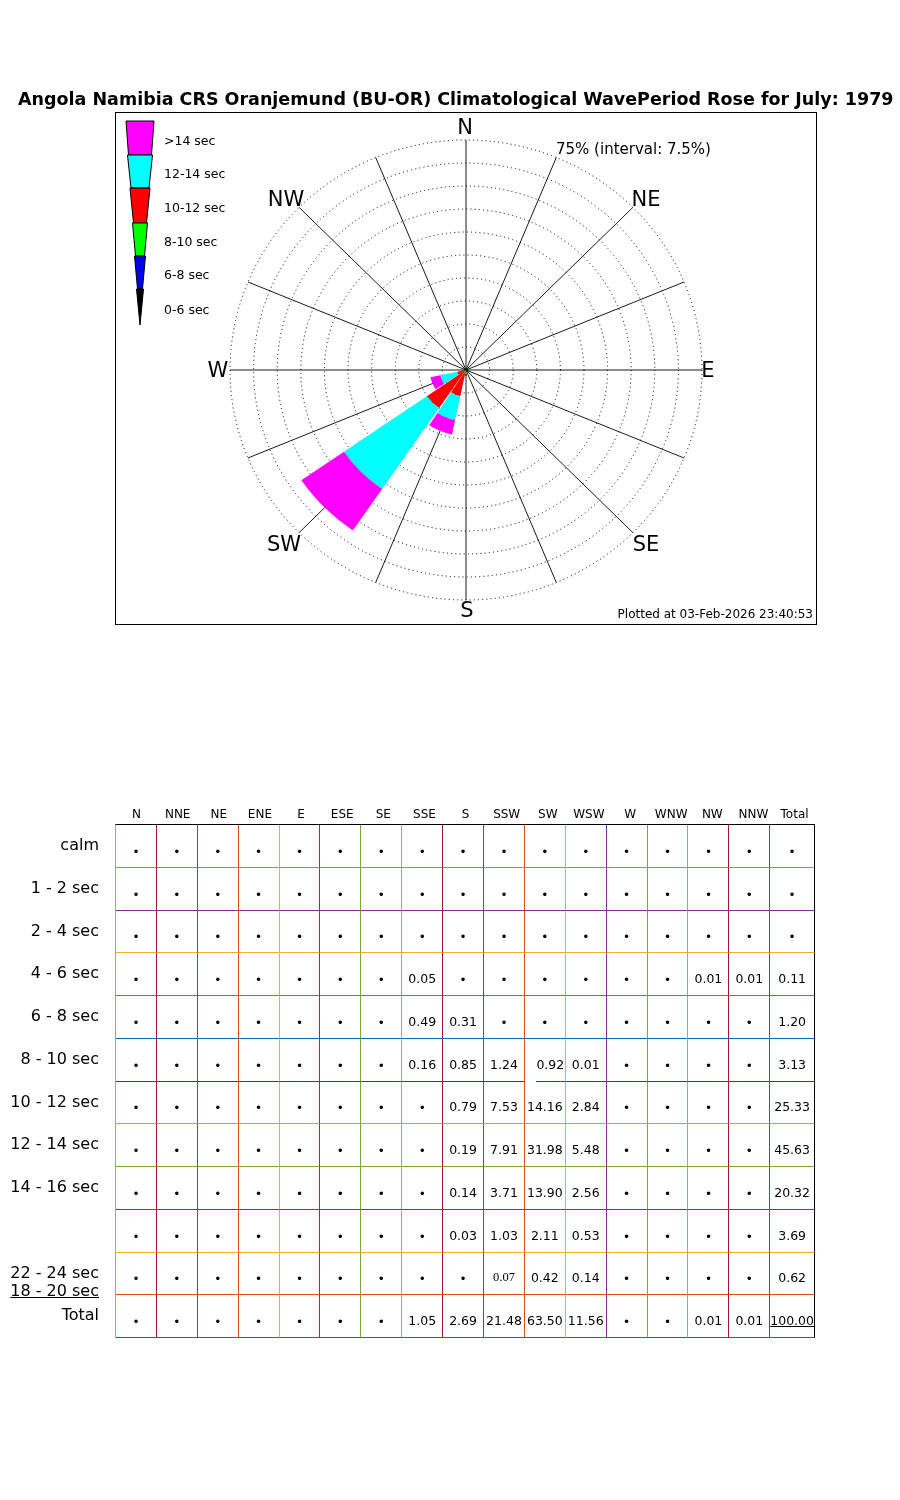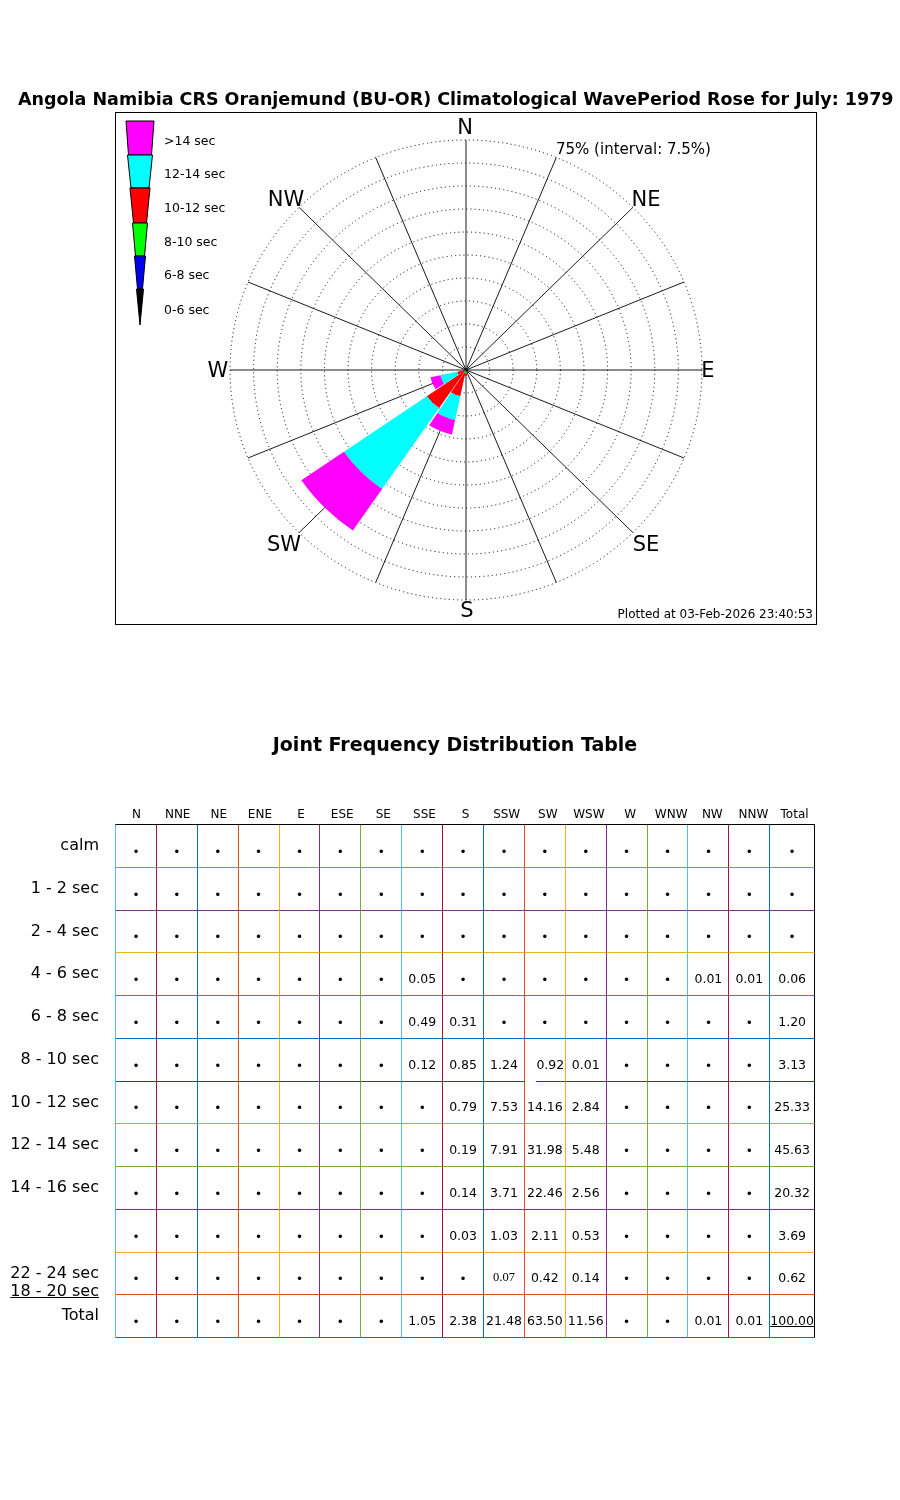--- a/index.html
+++ b/index.html
@@ -96,21 +96,20 @@
         <text x="48" y="94.5" font-size="12.5" text-anchor="start" dominant-baseline="central" fill="#000">10-12 sec</text>
         <polygon points="16.5,110 31.5,110 28.5,143 19.5,143" fill="#00FF00" stroke="#000" stroke-width="1"></polygon>
         <text x="48" y="128.5" font-size="12.5" text-anchor="start" dominant-baseline="central" fill="#000">8-10 sec</text>
         <polygon points="18.5,143 29.5,143 26.5,176 21.5,176" fill="#0000EE" stroke="#000" stroke-width="1"></polygon>
         <text x="48" y="161.5" font-size="12.5" text-anchor="start" dominant-baseline="central" fill="#000">6-8 sec</text>
         <polygon points="20.5,176 27.5,176 24,212 24,212" fill="#000000" stroke="#000" stroke-width="1"></polygon>
         <text x="48" y="196" font-size="12.5" text-anchor="start" dominant-baseline="central" fill="#000">0-6 sec</text>
         <text x="697" y="505" font-size="12" text-anchor="end" fill="#000">Plotted at 03-Feb-2026 23:40:53</text>
       </svg>
   </div>
-  <div class="section-title">Joint Frequency Distribution Table</div>
   <div class="tbl-headers" id="tbl-headers">
       <span>N</span>
       <span>NNE</span>
       <span>NE</span>
       <span>ENE</span>
       <span>E</span>
       <span>ESE</span>
       <span>SE</span>
       <span>SSE</span>
       <span>S</span>
@@ -312,21 +311,21 @@
         <span class="dot">•</span>
       </div>
       <div class="tbl-cell" style="border-right: 1px solid rgb(119, 172, 48); border-bottom: 1px solid rgb(217, 83, 25);">
         <span class="dot">•</span>
       </div>
       <div class="tbl-cell" style="border-right: 1px solid rgb(77, 190, 238); border-bottom: 1px solid rgb(217, 83, 25);">
         <span class="dot">•</span>
       </div>
       <div class="tbl-cell" style="border-right: 1px solid rgb(162, 20, 47); border-bottom: 1px solid rgb(217, 83, 25);">0.01</div>
       <div class="tbl-cell" style="border-right: 1px solid rgb(0, 114, 189); border-bottom: 1px solid rgb(217, 83, 25);">0.01</div>
-      <div class="tbl-cell" style="border-right: 1px solid rgb(0, 0, 0); border-bottom: 1px solid rgb(217, 83, 25);">0.06</div>
+      <div class="tbl-cell" style="border-right: 1px solid rgb(0, 0, 0); border-bottom: 1px solid rgb(217, 83, 25);">0.11</div>
       <div class="tbl-cell" style="border-right: 1px solid rgb(162, 20, 47); border-bottom: 1px solid rgb(0, 114, 189);">
         <span class="dot">•</span>
       </div>
       <div class="tbl-cell" style="border-right: 1px solid rgb(0, 114, 189); border-bottom: 1px solid rgb(0, 114, 189);">
         <span class="dot">•</span>
       </div>
       <div class="tbl-cell" style="border-right: 1px solid rgb(217, 83, 25); border-bottom: 1px solid rgb(0, 114, 189);">
         <span class="dot">•</span>
       </div>
       <div class="tbl-cell" style="border-right: 1px solid rgb(237, 177, 32); border-bottom: 1px solid rgb(0, 114, 189);">
@@ -379,21 +378,21 @@
       </div>
       <div class="tbl-cell" style="border-right: 1px solid rgb(126, 47, 142); border-bottom: 1px solid rgb(162, 20, 47);">
         <span class="dot">•</span>
       </div>
       <div class="tbl-cell" style="border-right: 1px solid rgb(119, 172, 48); border-bottom: 1px solid rgb(162, 20, 47);">
         <span class="dot">•</span>
       </div>
       <div class="tbl-cell" style="border-right: 1px solid rgb(77, 190, 238); border-bottom: 1px solid rgb(162, 20, 47);">
         <span class="dot">•</span>
       </div>
-      <div class="tbl-cell" style="border-right: 1px solid rgb(162, 20, 47); border-bottom: 1px solid rgb(162, 20, 47);">0.12</div>
+      <div class="tbl-cell" style="border-right: 1px solid rgb(162, 20, 47); border-bottom: 1px solid rgb(162, 20, 47);">0.16</div>
       <div class="tbl-cell" style="border-right: 1px solid rgb(0, 114, 189); border-bottom: 1px solid rgb(162, 20, 47);">0.85</div>
       <div class="tbl-cell" style="border-right: 1px solid rgb(217, 83, 25); border-bottom: 1px solid rgb(162, 20, 47);">1.24</div>
       <div class="tbl-cell" style="border-right: 1px solid rgb(237, 177, 32); border-bottom: 1px solid rgb(162, 20, 47); margin-left: 11px;">0.92</div>
       <div class="tbl-cell" style="border-right: 1px solid rgb(126, 47, 142); border-bottom: 1px solid rgb(162, 20, 47);">0.01</div>
       <div class="tbl-cell" style="border-right: 1px solid rgb(119, 172, 48); border-bottom: 1px solid rgb(162, 20, 47);">
         <span class="dot">•</span>
       </div>
       <div class="tbl-cell" style="border-right: 1px solid rgb(77, 190, 238); border-bottom: 1px solid rgb(162, 20, 47);">
         <span class="dot">•</span>
       </div>
@@ -505,21 +504,21 @@
         <span class="dot">•</span>
       </div>
       <div class="tbl-cell" style="border-right: 1px solid rgb(77, 190, 238); border-bottom: 1px solid rgb(126, 47, 142);">
         <span class="dot">•</span>
       </div>
       <div class="tbl-cell" style="border-right: 1px solid rgb(162, 20, 47); border-bottom: 1px solid rgb(126, 47, 142);">
         <span class="dot">•</span>
       </div>
       <div class="tbl-cell" style="border-right: 1px solid rgb(0, 114, 189); border-bottom: 1px solid rgb(126, 47, 142);">0.14</div>
       <div class="tbl-cell" style="border-right: 1px solid rgb(217, 83, 25); border-bottom: 1px solid rgb(126, 47, 142);">3.71</div>
-      <div class="tbl-cell" style="border-right: 1px solid rgb(237, 177, 32); border-bottom: 1px solid rgb(126, 47, 142);">22.46</div>
+      <div class="tbl-cell" style="border-right: 1px solid rgb(237, 177, 32); border-bottom: 1px solid rgb(126, 47, 142);">13.90</div>
       <div class="tbl-cell" style="border-right: 1px solid rgb(126, 47, 142); border-bottom: 1px solid rgb(126, 47, 142);">2.56</div>
       <div class="tbl-cell" style="border-right: 1px solid rgb(119, 172, 48); border-bottom: 1px solid rgb(126, 47, 142);">
         <span class="dot">•</span>
       </div>
       <div class="tbl-cell" style="border-right: 1px solid rgb(77, 190, 238); border-bottom: 1px solid rgb(126, 47, 142);">
         <span class="dot">•</span>
       </div>
       <div class="tbl-cell" style="border-right: 1px solid rgb(162, 20, 47); border-bottom: 1px solid rgb(126, 47, 142);">
         <span class="dot">•</span>
       </div>
@@ -626,21 +625,21 @@
       <div class="tbl-cell" style="border-right: 1px solid rgb(126, 47, 142); border-bottom: 1px solid rgb(0, 114, 189);">
         <span class="dot">•</span>
       </div>
       <div class="tbl-cell" style="border-right: 1px solid rgb(119, 172, 48); border-bottom: 1px solid rgb(0, 114, 189);">
         <span class="dot">•</span>
       </div>
       <div class="tbl-cell" style="border-right: 1px solid rgb(77, 190, 238); border-bottom: 1px solid rgb(0, 114, 189);">
         <span class="dot">•</span>
       </div>
       <div class="tbl-cell" style="border-right: 1px solid rgb(162, 20, 47); border-bottom: 1px solid rgb(0, 114, 189);">1.05</div>
-      <div class="tbl-cell" style="border-right: 1px solid rgb(0, 114, 189); border-bottom: 1px solid rgb(0, 114, 189);">2.38</div>
+      <div class="tbl-cell" style="border-right: 1px solid rgb(0, 114, 189); border-bottom: 1px solid rgb(0, 114, 189);">2.69</div>
       <div class="tbl-cell" style="border-right: 1px solid rgb(217, 83, 25); border-bottom: 1px solid rgb(0, 114, 189);">21.48</div>
       <div class="tbl-cell" style="border-right: 1px solid rgb(237, 177, 32); border-bottom: 1px solid rgb(0, 114, 189);">63.50</div>
       <div class="tbl-cell" style="border-right: 1px solid rgb(126, 47, 142); border-bottom: 1px solid rgb(0, 114, 189);">11.56</div>
       <div class="tbl-cell" style="border-right: 1px solid rgb(119, 172, 48); border-bottom: 1px solid rgb(0, 114, 189);">
         <span class="dot">•</span>
       </div>
       <div class="tbl-cell" style="border-right: 1px solid rgb(77, 190, 238); border-bottom: 1px solid rgb(0, 114, 189);">
         <span class="dot">•</span>
       </div>
       <div class="tbl-cell" style="border-right: 1px solid rgb(162, 20, 47); border-bottom: 1px solid rgb(0, 114, 189);">0.01</div>

